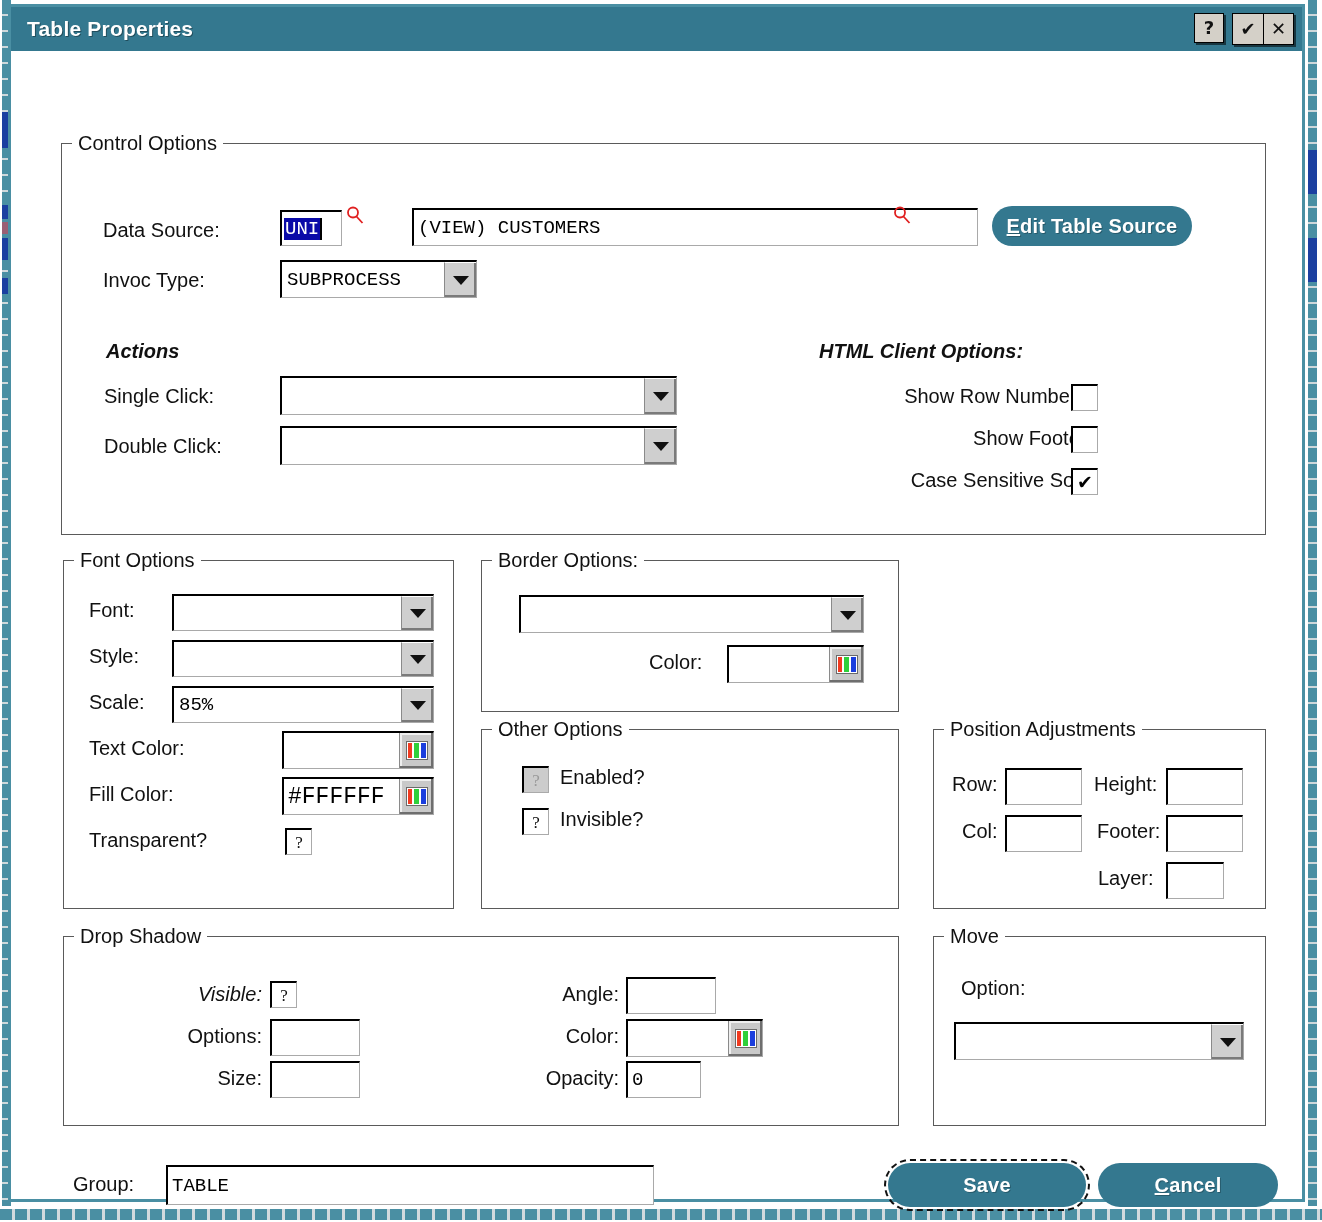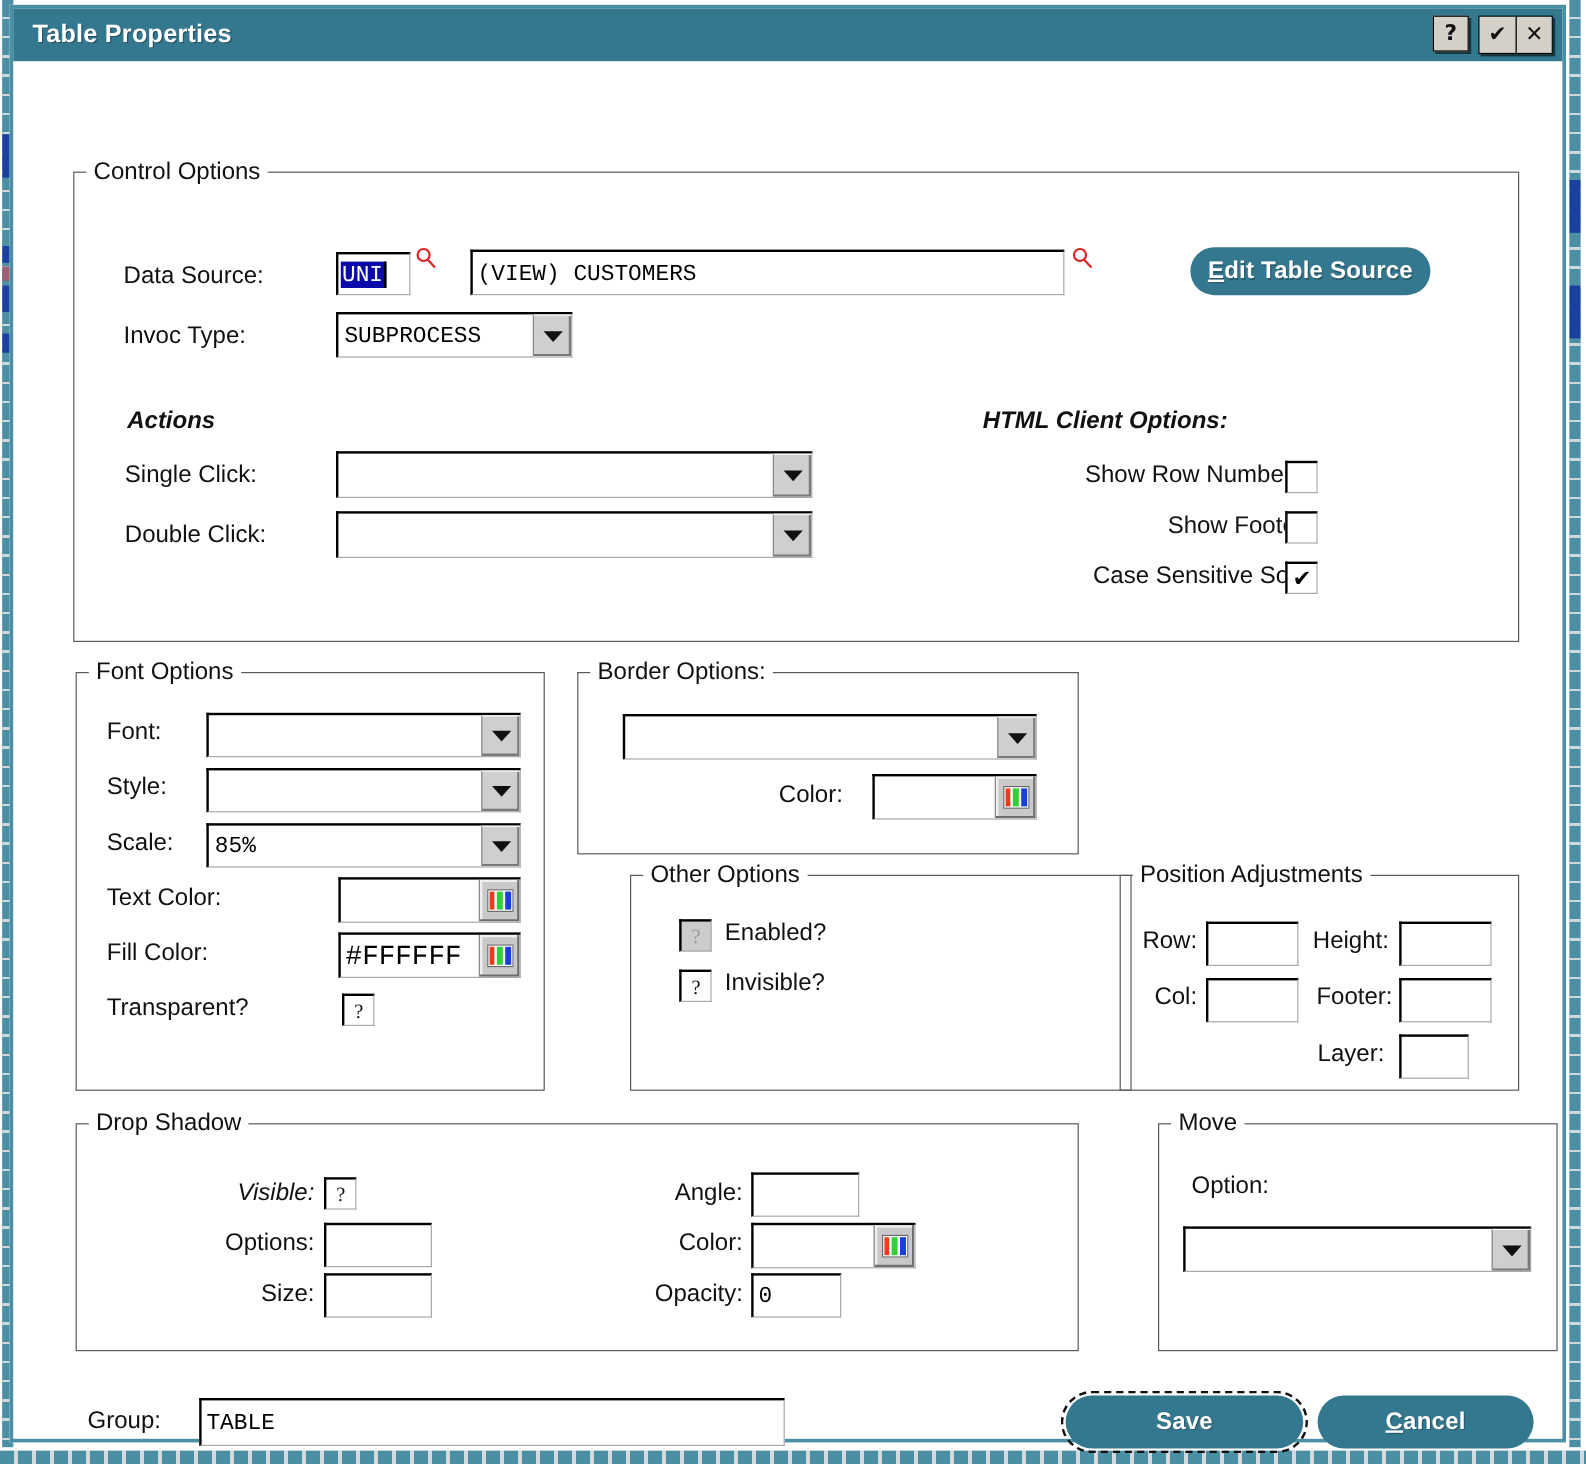--- a/index.html
+++ b/index.html
@@ -328,21 +328,21 @@
         <span class="sel">UNI</span>
       </div>
 
       <div class="mag" style="left:284px; top:62px;">
         <svg width="18" height="18" viewBox="0 0 18 18">
           <circle cx="7" cy="6.5" r="5" fill="none" stroke="#e02020" stroke-width="1.8"></circle>
           <line x1="10.5" y1="10.5" x2="16.5" y2="17" stroke="#e02020" stroke-width="1.8"></line>
         </svg>
       </div>
 
-      <div class="tfield" style="left:330px; top:64px; width:495px; height:38px;">(VIEW) CUSTOMERS</div>
+      <div class="tfield" style="left:350px; top:64px; width:566px; height:38px;">(VIEW) CUSTOMERS</div>
 
       <div class="mag" style="left:831px; top:62px;">
         <svg width="18" height="18" viewBox="0 0 18 18">
           <circle cx="7" cy="6.5" r="5" fill="none" stroke="#e02020" stroke-width="1.8"></circle>
           <line x1="10.5" y1="10.5" x2="16.5" y2="17" stroke="#e02020" stroke-width="1.8"></line>
         </svg>
       </div>
 
       <div class="pill" style="left:930px; top:62px; width:200px; height:40px;">
         <span><u>E</u><span>dit Table Source</span></span>
@@ -457,21 +457,21 @@
         <span class="swatch">
           <span class="bars">
               <b class="r"></b>
               <b class="g"></b>
               <b class="b"></b>
             </span>
         </span>
       </div>
     </div>
 
-    <div class="group" style="left:470px; top:678px; width:418px; height:180px;margin-left:44px;">
+    <div class="group" style="left:470px; top:678px; width:418px; height:180px;">
       <div class="legend">Other Options</div>
 
       <div class="cbox tri disabled" style="left:40px; top:36px;"></div>
       <div class="lbl" style="left:78px; top:36px;">Enabled?</div>
 
       <div class="cbox tri" style="left:40px; top:78px;"></div>
       <div class="lbl" style="left:78px; top:78px;">Invisible?</div>
     </div>
 
 
@@ -518,21 +518,21 @@
               <b class="g"></b>
               <b class="b"></b>
             </span>
         </span>
       </div>
 
       <div class="lbl r" style="left:380px; top:130px; width:175px;">Opacity:</div>
       <div class="tfield" style="left:562px; top:124px; width:75px; height:37px;">0</div>
     </div>
 
-    <div class="group" style="left:922px; top:885px; width:333px; height:190px;margin-left:32px;">
+    <div class="group" style="left:922px; top:885px; width:333px; height:190px;">
       <div class="legend">Move</div>
 
       <div class="lbl" style="left:27px; top:40px;">Option:</div>
       <div class="combo" style="left:20px; top:85px; width:290px; height:38px;">
         <span class="ctext"></span>
         <span class="arrow">
             <i></i>
           </span>
       </div>
     </div>

